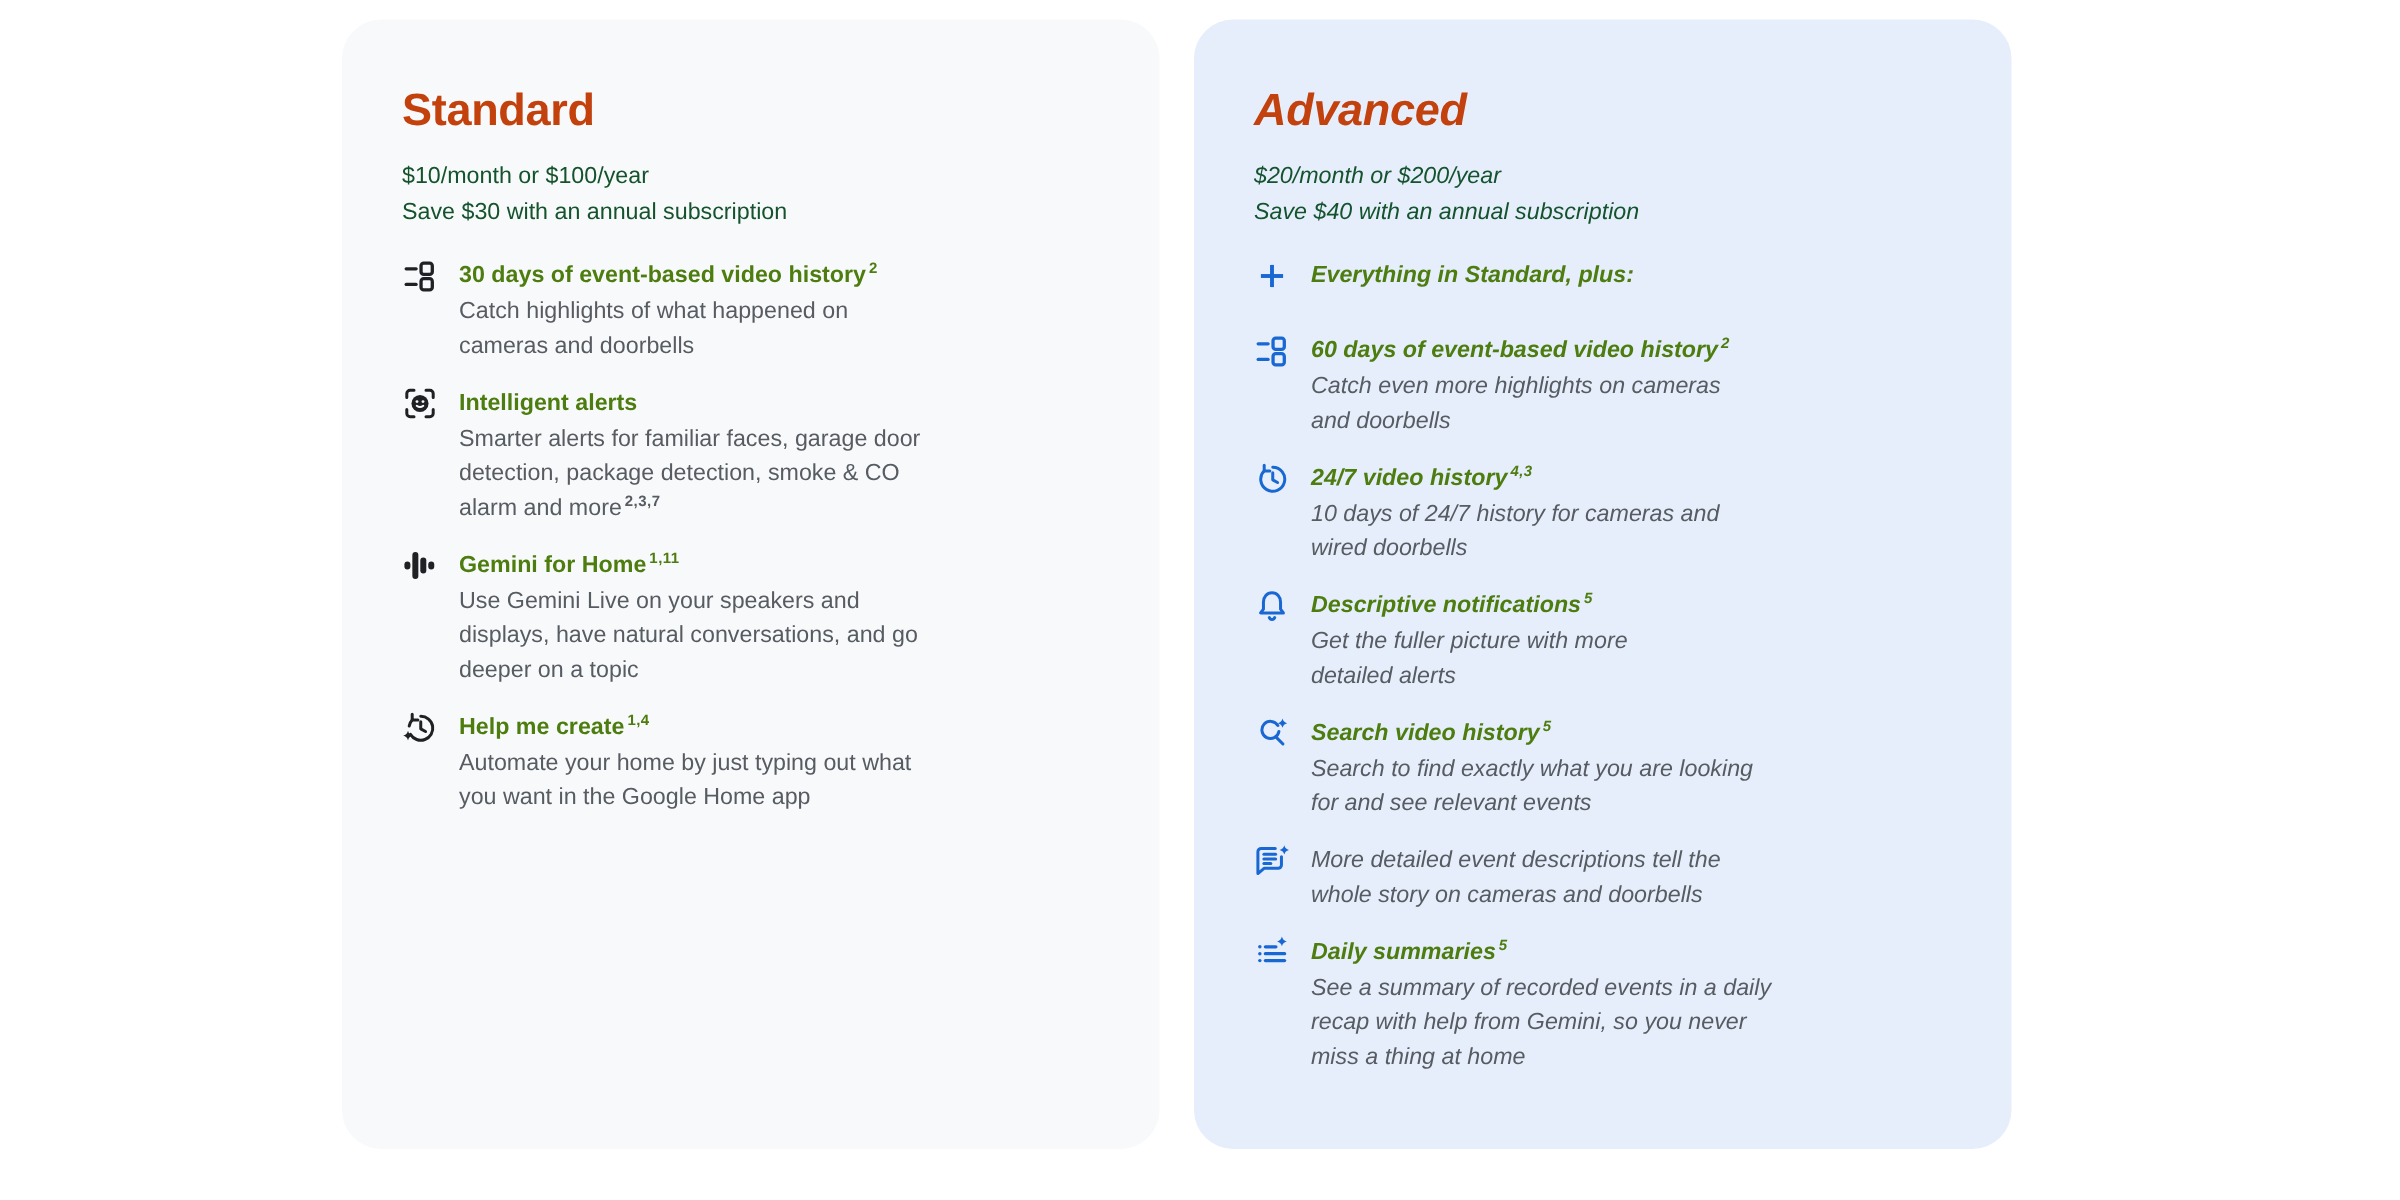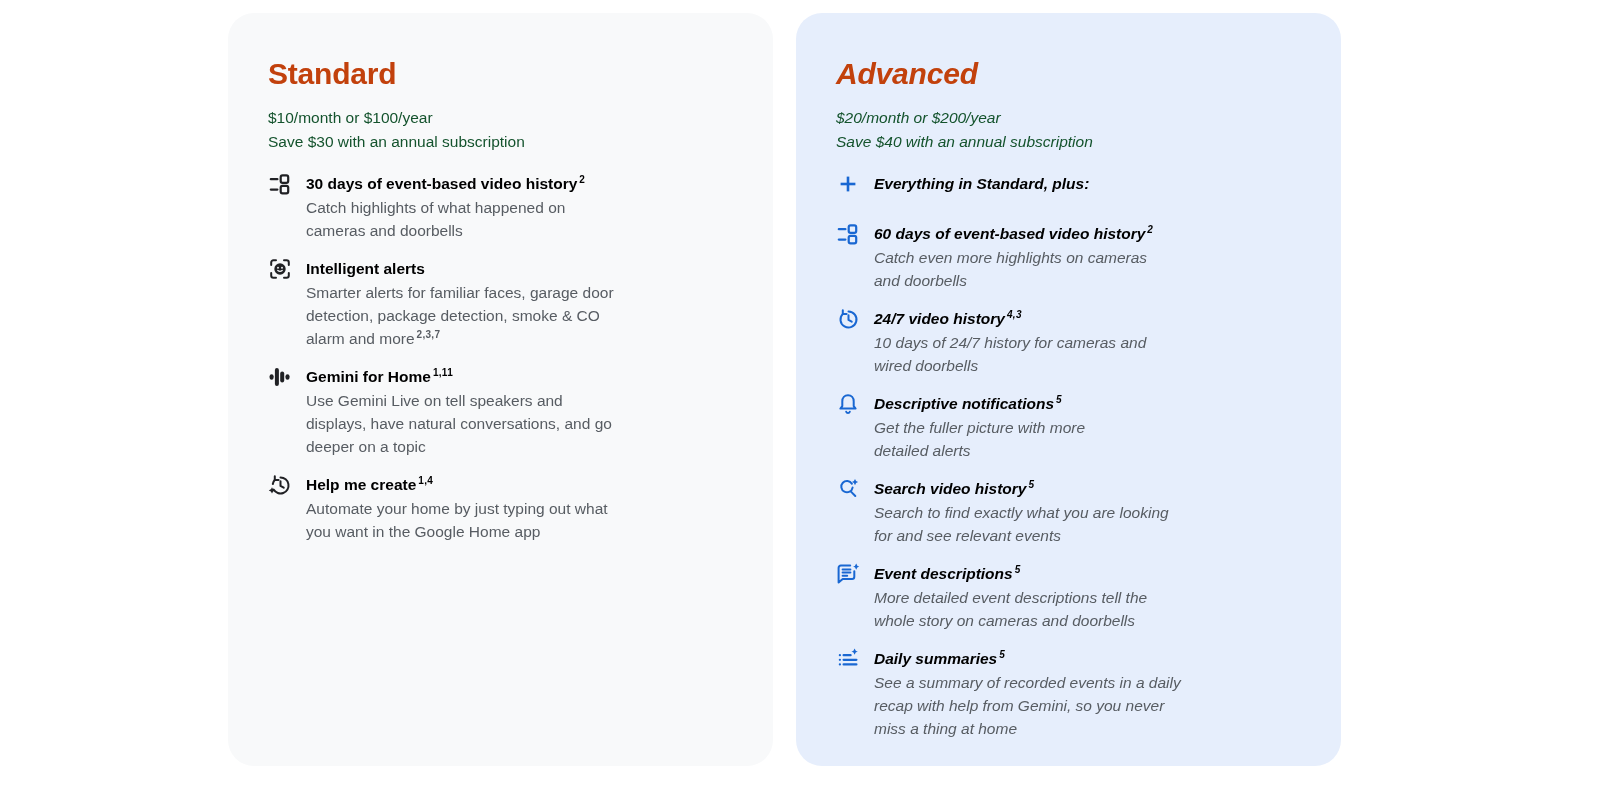--- a/index.html
+++ b/index.html
@@ -47,21 +47,21 @@
     flex: none;
     width: 24px; height: 24px;
     color: var(--icon-color, #202124);
   }
   .feature-icon svg { display: block; width: 24px; height: 24px; }
   .feature-text { max-width: 336px; }
   .feature-title {
     font-size: 15.5px;
     line-height: 24px;
     font-weight: 700;
-    color: #000000;
+    color: #4d7c0f;
   }
   .feature-desc {
     font-size: 15.5px;
     line-height: 23px;
     color: #575c62;
     white-space: pre-line;
   }
   .sup {
     font-size: 10px;
     font-weight: 700;
@@ -125,21 +125,21 @@
           <span class="feature-icon">
             <svg viewBox="0 0 24 24" fill="currentColor">
               <rect x="1.6" y="9.3" width="4" height="5.4" rx="2"></rect>
               <rect x="6.9" y="3" width="4" height="18" rx="2"></rect>
               <rect x="12.2" y="6.6" width="4" height="10.8" rx="2"></rect>
               <rect x="17.5" y="9.3" width="4" height="5.4" rx="2"></rect>
             </svg>
           </span>
           <div class="feature-text">
             <div class="feature-title">Gemini for Home<sup class="sup">1,11</sup></div>
-            <div class="feature-desc">Use Gemini Live on tell speakers and
+            <div class="feature-desc">Use Gemini Live on your speakers and
 displays, have natural conversations, and go
 deeper on a topic</div>
           </div>
         </div>
         <div class="feature">
           <span class="feature-icon">
             <svg viewBox="0 0 24 24">
               <g fill="none" stroke="currentColor" stroke-width="2" stroke-linecap="round" stroke-linejoin="round">
                 <path d="M12.5 4.5 A8 8 0 1 1 5.6 16.5"></path>
                 <path d="M4.8 11 A8 8 0 0 1 6.9 6.8"></path>
@@ -246,21 +246,20 @@
               <g fill="none" stroke="currentColor" stroke-width="2" stroke-linecap="round" stroke-linejoin="round">
                 <path d="M14.2 3.6 H4.8 A2.2 2.2 0 0 0 2.6 5.8 V20.4 L6.7 16.9 H16.1 A2.2 2.2 0 0 0 18.3 14.7 V9.2"></path>
                 <path d="M6.6 7.5 H14.4"></path>
                 <path d="M6.6 10.6 H14.4"></path>
                 <path d="M6.6 13.7 H11.2"></path>
               </g>
               <path d="M20.2 1.5 Q20.8 4 23.3 4.6 Q20.8 5.2 20.2 7.7 Q19.6 5.2 17.1 4.6 Q19.6 4 20.2 1.5 Z" fill="currentColor"></path>
             </svg>
           </span>
           <div class="feature-text">
-            <div class="feature-title">Event descriptions<sup class="sup">5</sup></div>
             <div class="feature-desc">More detailed event descriptions tell the
 whole story on cameras and doorbells</div>
           </div>
         </div>
         <div class="feature">
           <span class="feature-icon">
             <svg viewBox="0 0 24 24">
               <g fill="none" stroke="currentColor" stroke-width="2.2" stroke-linecap="round">
                 <path d="M7.6 8.2 H14.6"></path>
                 <path d="M7.6 12.8 H20.4"></path>

